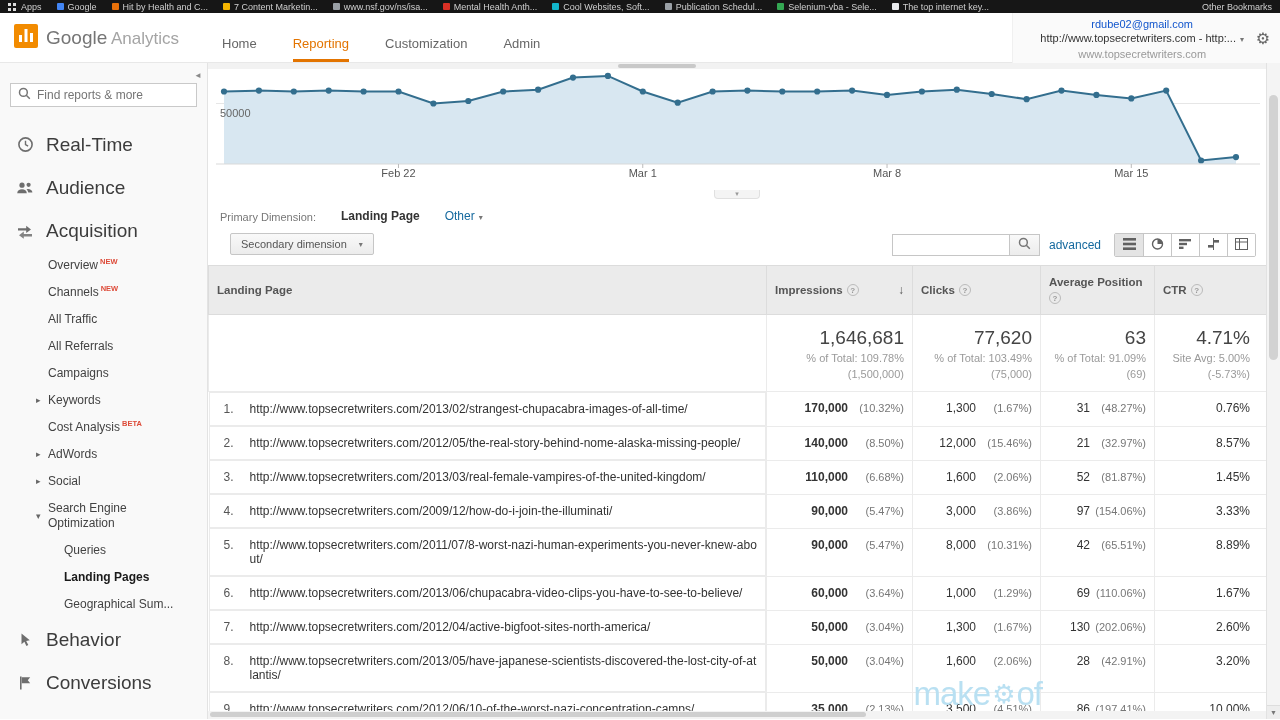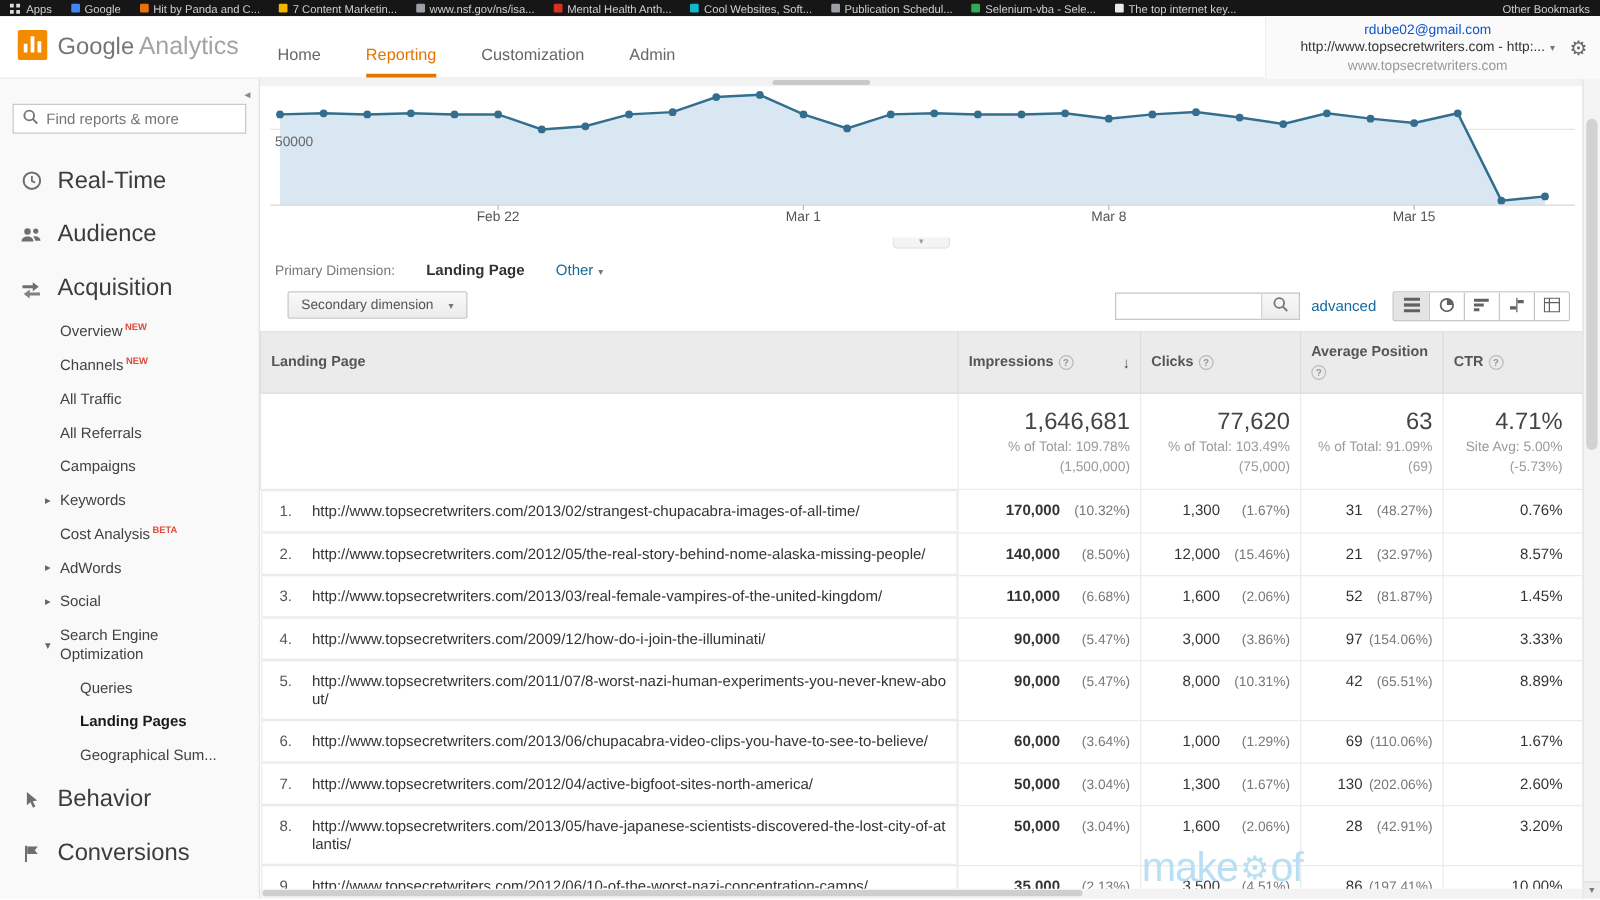--- a/index.html
+++ b/index.html
@@ -11,21 +11,21 @@
 .bm-item{display:inline-flex;align-items:center;gap:4px;cursor:pointer}
 .bm-fav{width:7px;height:7px;border-radius:1px;display:inline-block;flex:none}
 .apps-grid{width:3px;height:3px;background:#ddd;box-shadow:5px 0 #ddd,0 5px #ddd,5px 5px #ddd;margin:0 6px 5px 0}
 .bm-list{display:inline-flex;gap:15px}
 .bm-spacer{flex:1}
 
 
 .app-header{height:50px;position:relative;border-bottom:1px solid #e8e8e8;display:flex;align-items:stretch;background:#fff}
 .logo{display:flex;align-items:center;gap:8px;width:208px;padding-left:14px;flex:none}
 .logo-google{font-size:19px;color:#757575}
-.logo-analytics{font-size:20px;color:#a4a4a4}
+.logo-analytics{font-size:17px;color:#a4a4a4}
 .main-nav{display:flex;align-items:stretch;gap:36px;margin-left:14px}
 .nav-item{display:flex;align-items:center;color:#666;font-size:13px;cursor:pointer;border-bottom:3px solid transparent;padding-top:15px}
 .nav-item.active{color:#e37400;border-bottom-color:#e37400}
 .account-bg{position:absolute;right:0;top:0;width:268px;height:50px;background:#fafafa;border-left:1px solid #f0f0f0}
 .account{position:absolute;right:36px;top:4px;text-align:center;font-size:11px;line-height:14px}
 .account .email{color:#1155cc}
 .account .prop{color:#333;cursor:pointer}
 .account .view{color:#999}
 .gear{position:absolute;right:10px;top:16px;font-size:16px;color:#666;cursor:pointer}
 .caret{font-size:8px;color:#777;margin-left:4px}
@@ -110,21 +110,21 @@
     <span class="apps-grid"></span>
     <span>Apps</span>
   </span>
   <span id="bm-items" class="bm-list">
       <span class="bm-item">
         <span class="bm-fav" style="background: rgb(66, 133, 244);"></span>
         <span>Google</span>
       </span>
       <span class="bm-item">
         <span class="bm-fav" style="background: rgb(232, 113, 10);"></span>
-        <span>Hit by Panda and C...</span>
+        <span>Hit by Health and C...</span>
       </span>
       <span class="bm-item">
         <span class="bm-fav" style="background: rgb(244, 180, 0);"></span>
         <span>7 Content Marketin...</span>
       </span>
       <span class="bm-item">
         <span class="bm-fav" style="background: rgb(154, 160, 166);"></span>
         <span>www.nsf.gov/ns/isa...</span>
       </span>
       <span class="bm-item">

